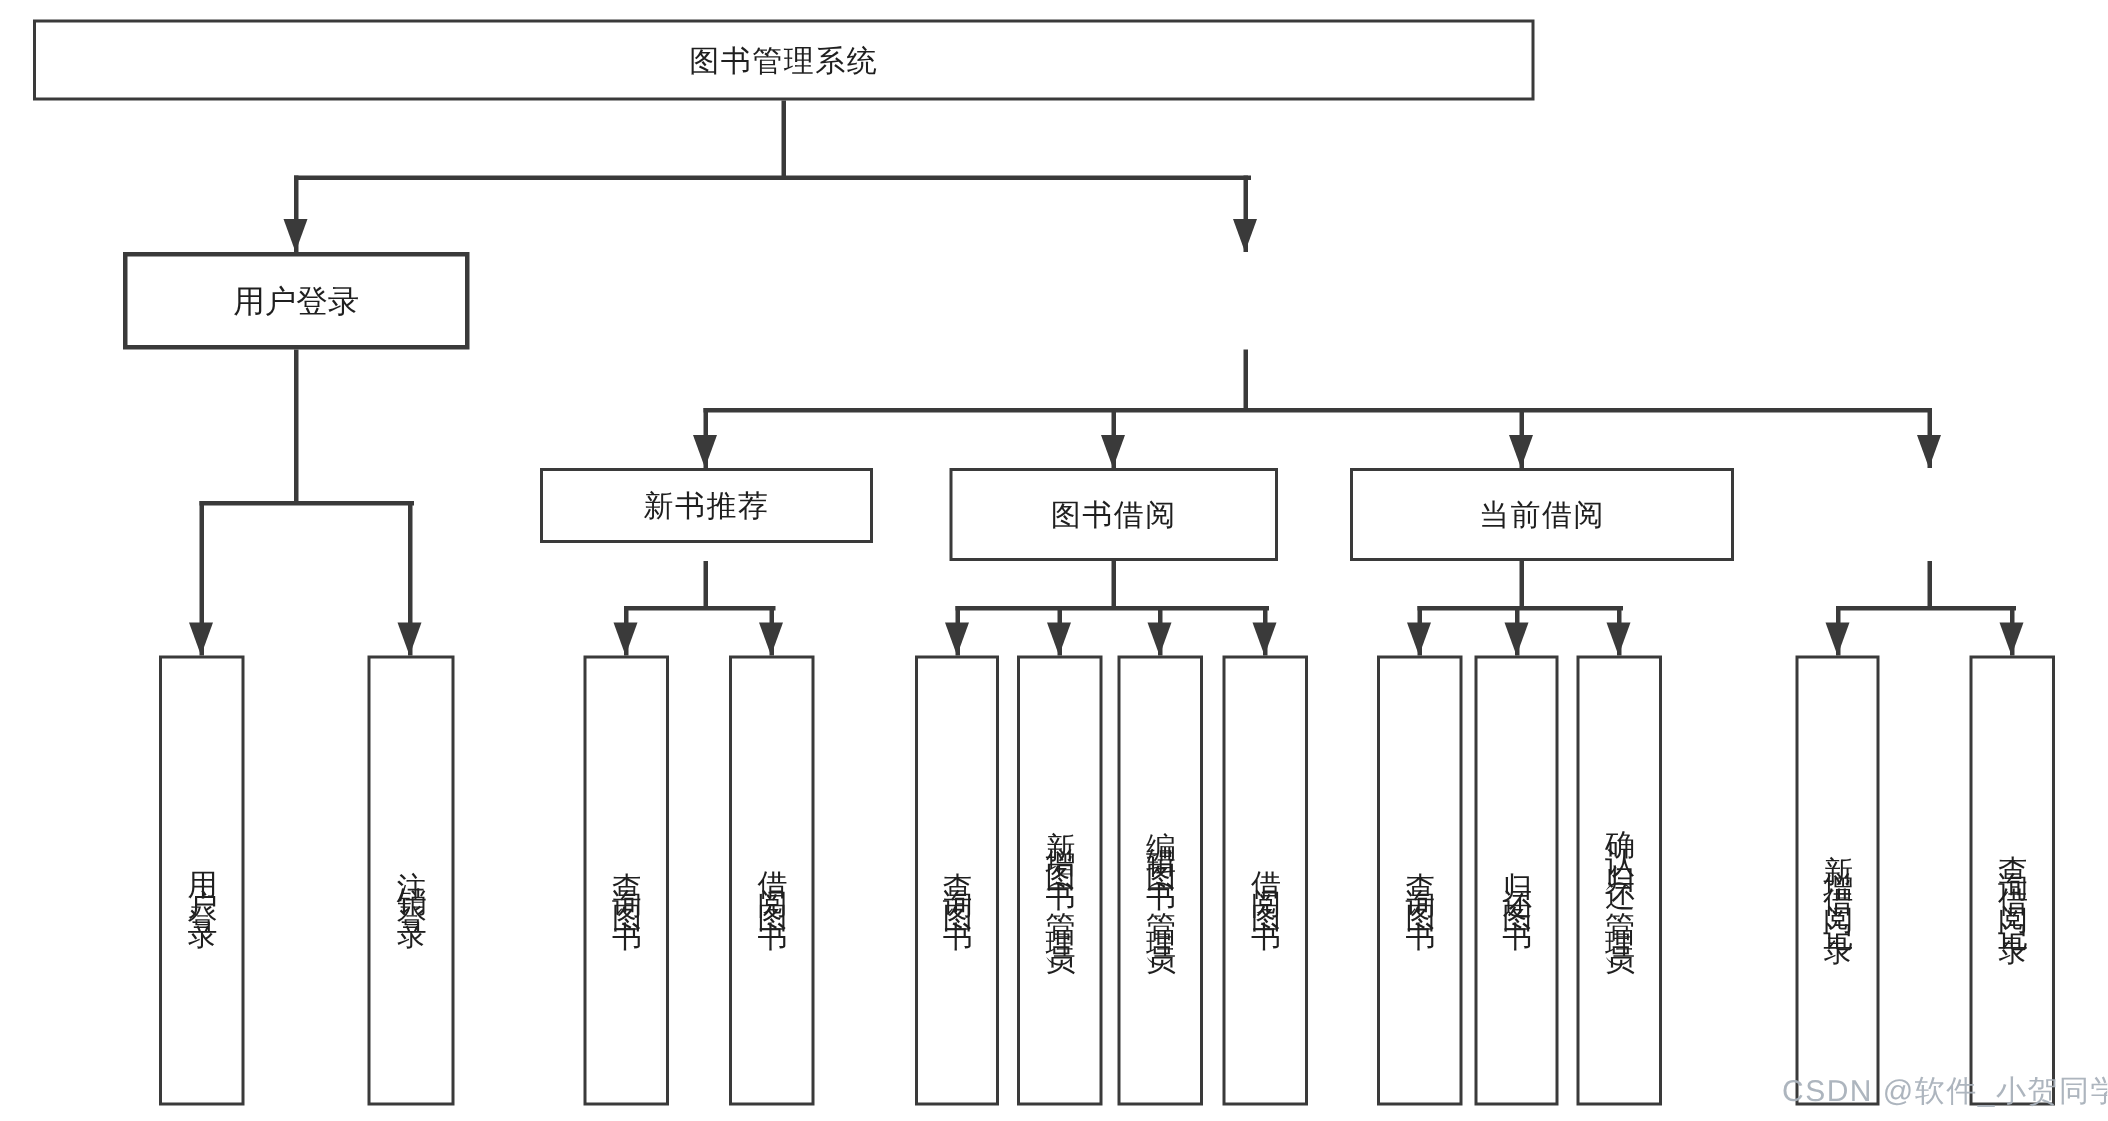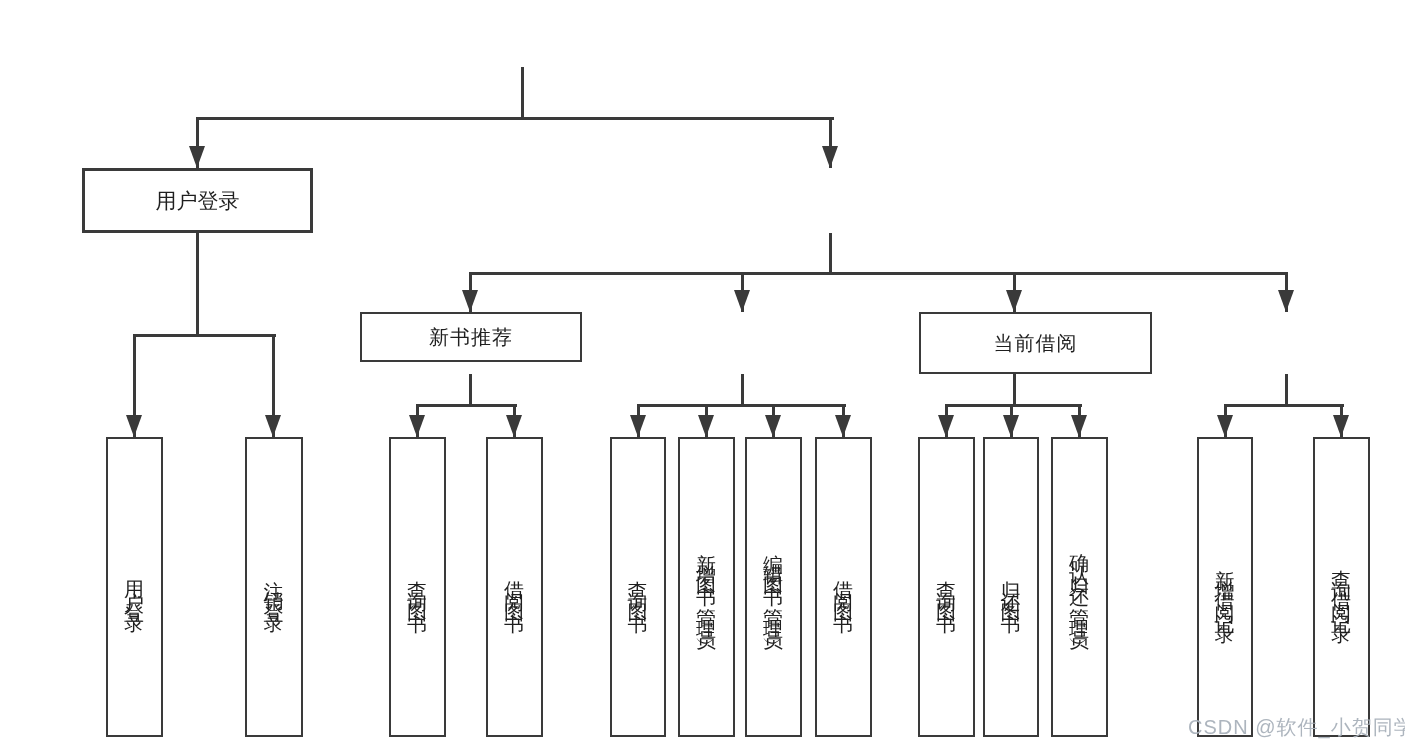--- a/index.html
+++ b/index.html
@@ -50,32 +50,38 @@
     letter-spacing:1px;
     white-space:nowrap;
     z-index:5;
   }
 </style>
 </head>
 <body>
 
 <div id="canvas">
 
+  <div class="node root" style="left:22px;top:13px;width:1001px;height:54px">
+    <span class="lbl">图书管理系统</span>
+  </div>
 
   <div class="node lv2" style="left:82px;top:168px;width:231px;height:65px">
     <span class="lbl">用户登录</span>
   </div>
 
 
   <div class="node lv3" style="left:360px;top:312px;width:222px;height:50px">
     <span class="lbl">新书推荐</span>
   </div>
 
+  <div class="node lv3" style="left:633px;top:312px;width:219px;height:62px">
+    <span class="lbl">图书借阅</span>
+  </div>
 
-  <div class="node lv3" style="left:919px;top:312px;width:233px;height:62px">
+  <div class="node lv3" style="left:900px;top:312px;width:256px;height:62px">
     <span class="lbl">当前借阅</span>
   </div>
 
 
   <div class="node leaf" style="left:106px;top:437px;width:57px;height:300px">
     <span class="lbl">用户登录</span>
   </div>
   <div class="node leaf" style="left:245px;top:437px;width:58px;height:300px">
     <span class="lbl">注销登录</span>
   </div>

